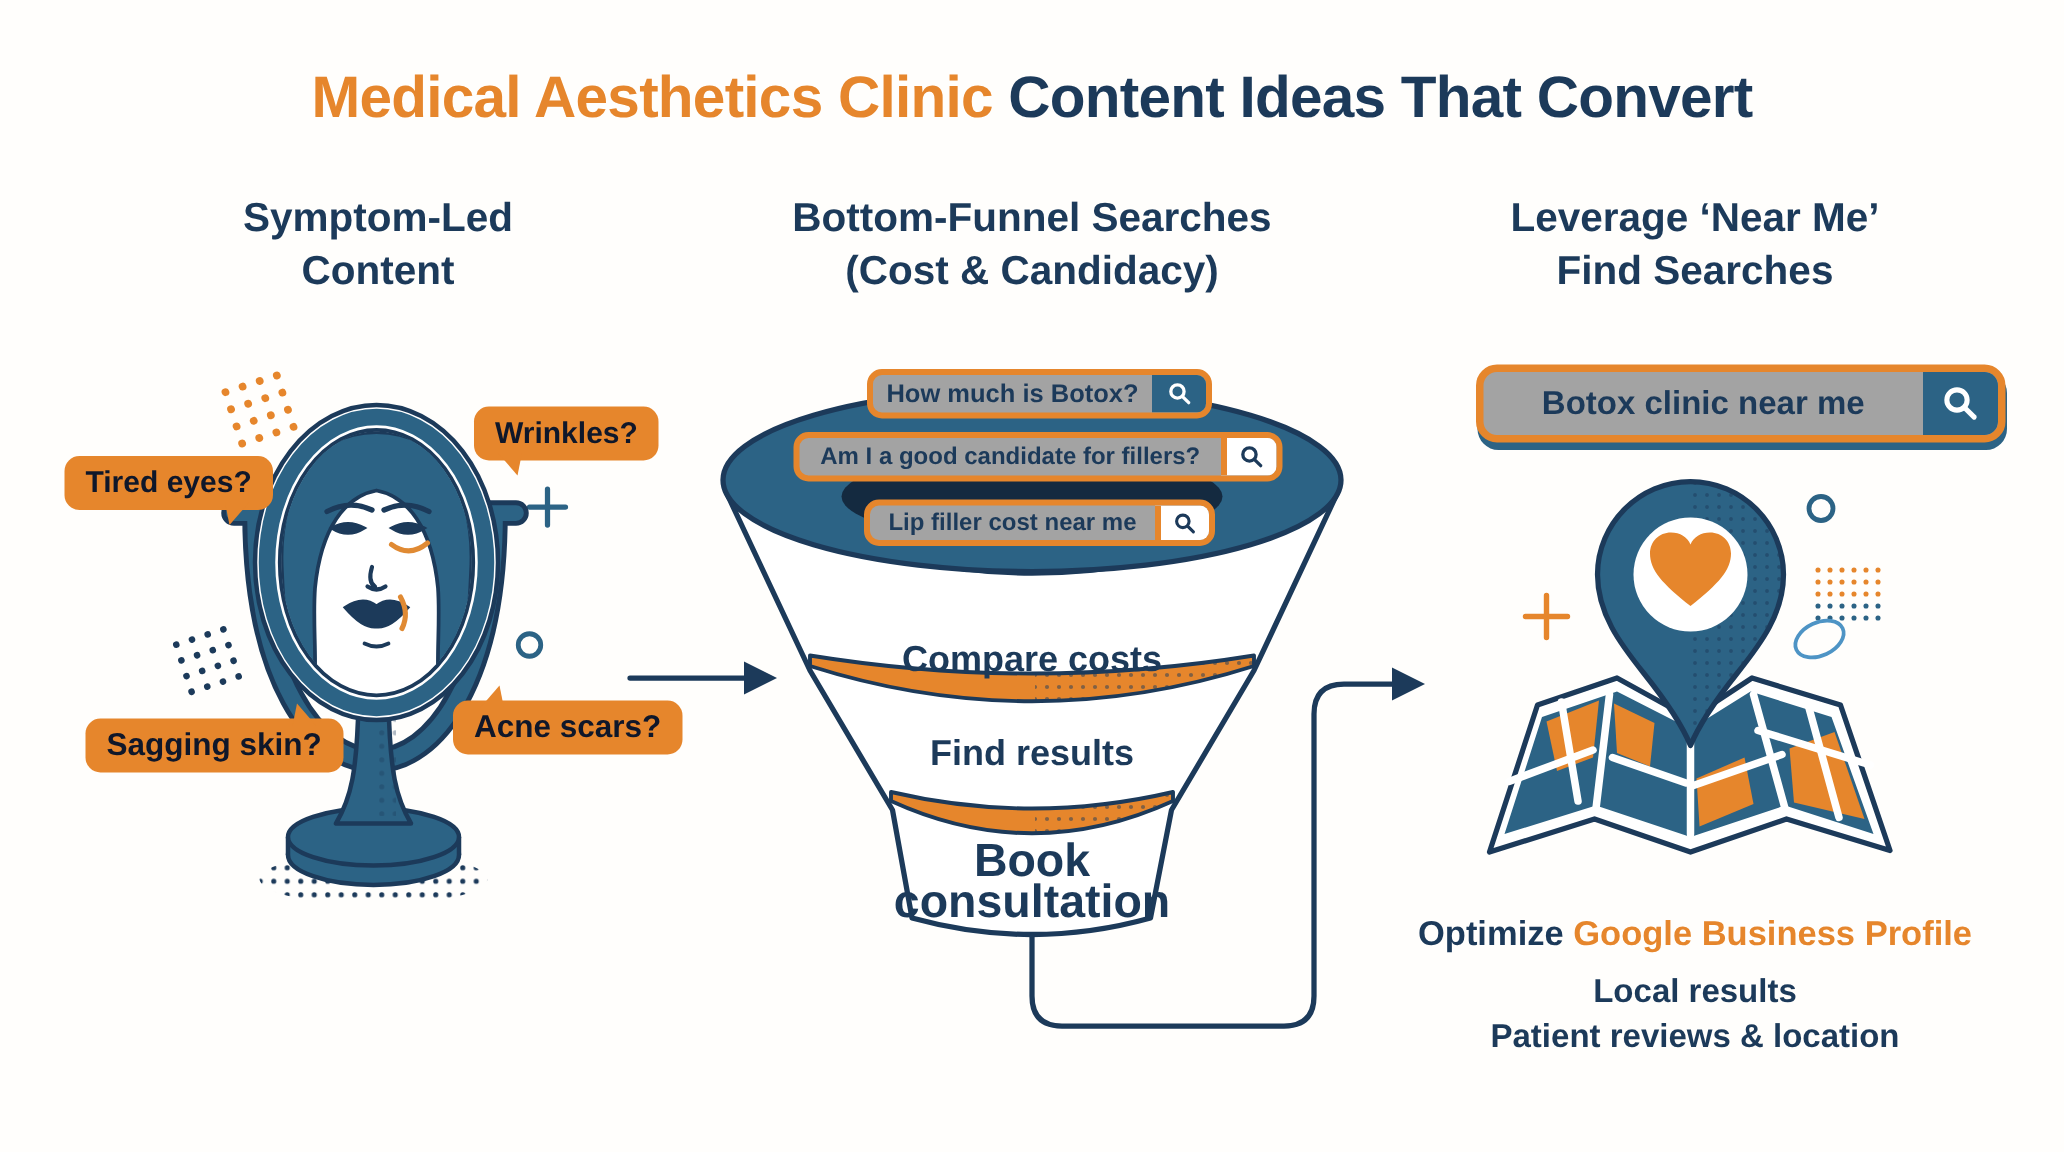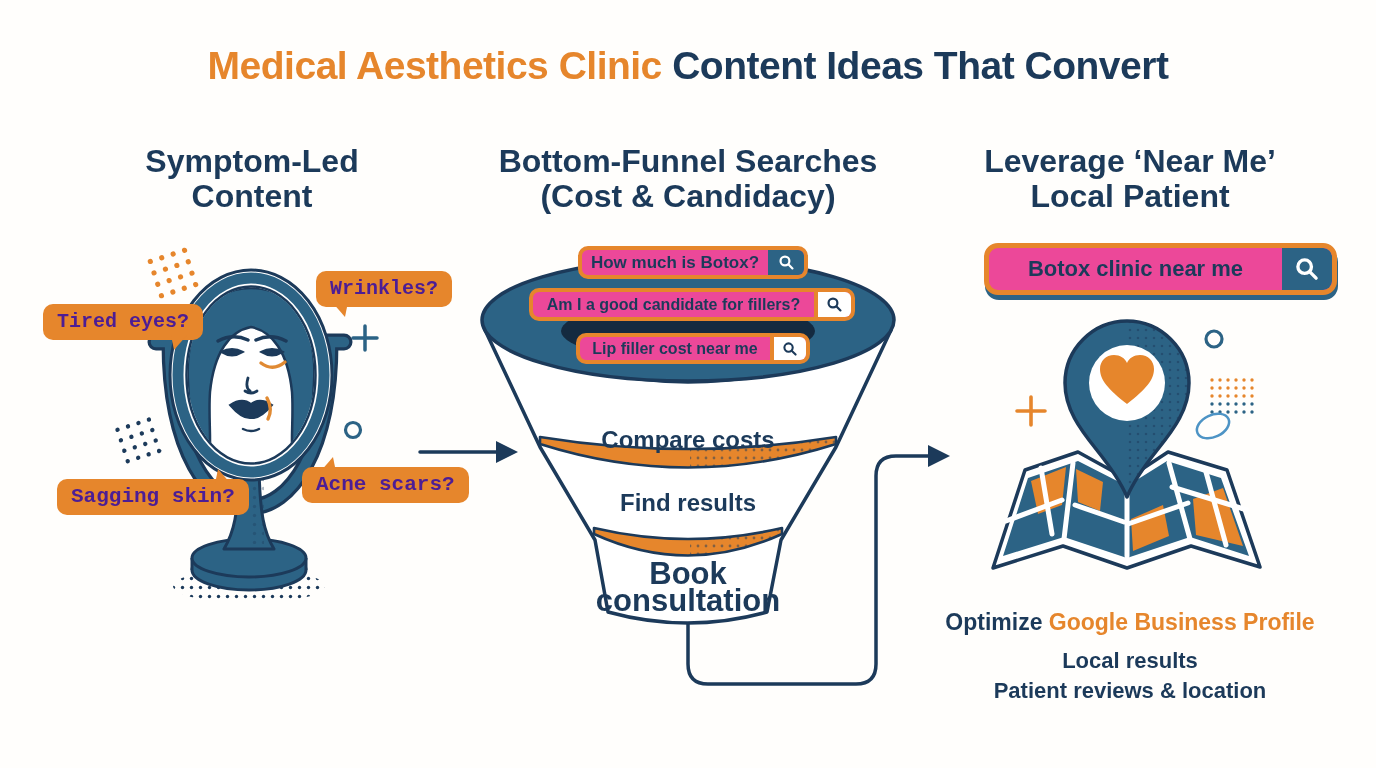--- a/index.html
+++ b/index.html
@@ -15,42 +15,41 @@
   }
   
   .title{
     position:absolute;top:44px;left:0;width:1376px;text-align:center;
     font-size:39px;font-weight:800;letter-spacing:-0.5px;white-space:nowrap;
   }
   .title .hl{color:var(--orange);}
   .title .rest{color:var(--navy);}
   
   .col-h{
-    position:absolute;top:144px;text-align:center;color:var(--navy);
-    font-size:32px;font-weight:800;line-height:35px;
+    position:absolute;top:128px;text-align:center;color:var(--navy);
+    font-size:27px;font-weight:800;line-height:35px;
   }
   .col-h.left{left:92px;width:320px;}
   .col-h.mid{left:460px;width:456px;}
   .col-h.right{left:950px;width:360px;}
   
   .bubble{
-    position:absolute;background:var(--orange);color:#4c1d95;font-weight:700;
+    position:absolute;background:var(--orange);color:#0f172a;font-weight:700;
     border-radius:10px;padding:6px 14px;font-size:20px;white-space:nowrap;
     line-height:24px;
-    font-family:Liberation Mono, monospace;
   }
   .bubble::after{content:"";position:absolute;width:0;height:0;border-style:solid;border-color:transparent;}
   .bubble.tail-br::after{bottom:-13px;right:16px;border-top:15px solid var(--orange);border-right:13px solid transparent;}
   .bubble.tail-bl::after{bottom:-13px;left:16px;border-top:15px solid var(--orange);border-left:13px solid transparent;}
   .bubble.tail-tr::after{top:-13px;right:18px;border-bottom:15px solid var(--orange);border-right:13px solid transparent;}
   .bubble.tail-tl::after{top:-13px;left:18px;border-bottom:15px solid var(--orange);border-left:13px solid transparent;}
   
   .sbar{
     position:absolute;box-sizing:border-box;display:flex;align-items:stretch;
-    background:#ec4899;border:4px solid var(--orange);border-radius:10px;overflow:hidden;
+    background:#a3a3a3;border:4px solid var(--orange);border-radius:10px;overflow:hidden;
   }
   .sbar .q{
     flex:1;display:flex;align-items:center;justify-content:center;
     font-weight:700;color:var(--navy);white-space:nowrap;padding:0 4px;
   }
   .sbar .btn{display:flex;align-items:center;justify-content:center;flex:0 0 auto;}
   .btn.blue{background:var(--blue);color:#fff;border-radius:0 4px 4px 0;}
   .btn.white{background:#fff;color:var(--navy);border-left:4px solid var(--orange);}
   
   .stage-label{
@@ -76,21 +75,21 @@
   <div class="col-h left">
     <div>Symptom-Led</div>
     <div>Content</div>
   </div>
   <div class="col-h mid">
     <div>Bottom-Funnel Searches</div>
     <div>(Cost &amp; Candidacy)</div>
   </div>
   <div class="col-h right">
     <div>Leverage ‘Near Me’</div>
-    <div>Local Patient</div>
+    <div>Find Searches</div>
   </div>
 
   <svg style="left:90px;top:230px" width="370" height="400" viewBox="90 230 370 400">
     <defs>
       <pattern id="dotA" width="9" height="9" patternUnits="userSpaceOnUse">
         <circle cx="2.5" cy="2.5" r="1.7" fill="#1C3A5A"></circle>
       </pattern>
       <clipPath id="mirClip">
           <ellipse cx="251" cy="375" rx="63.5" ry="87.5"></ellipse>
         </clipPath>

